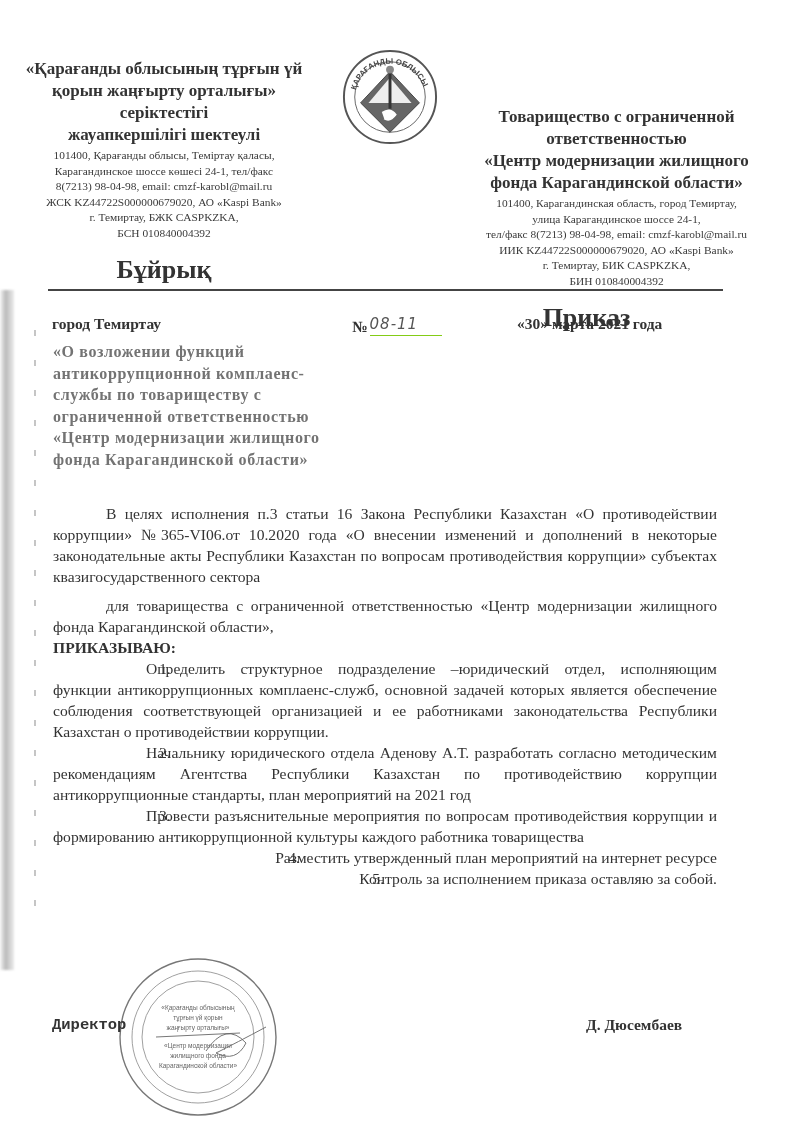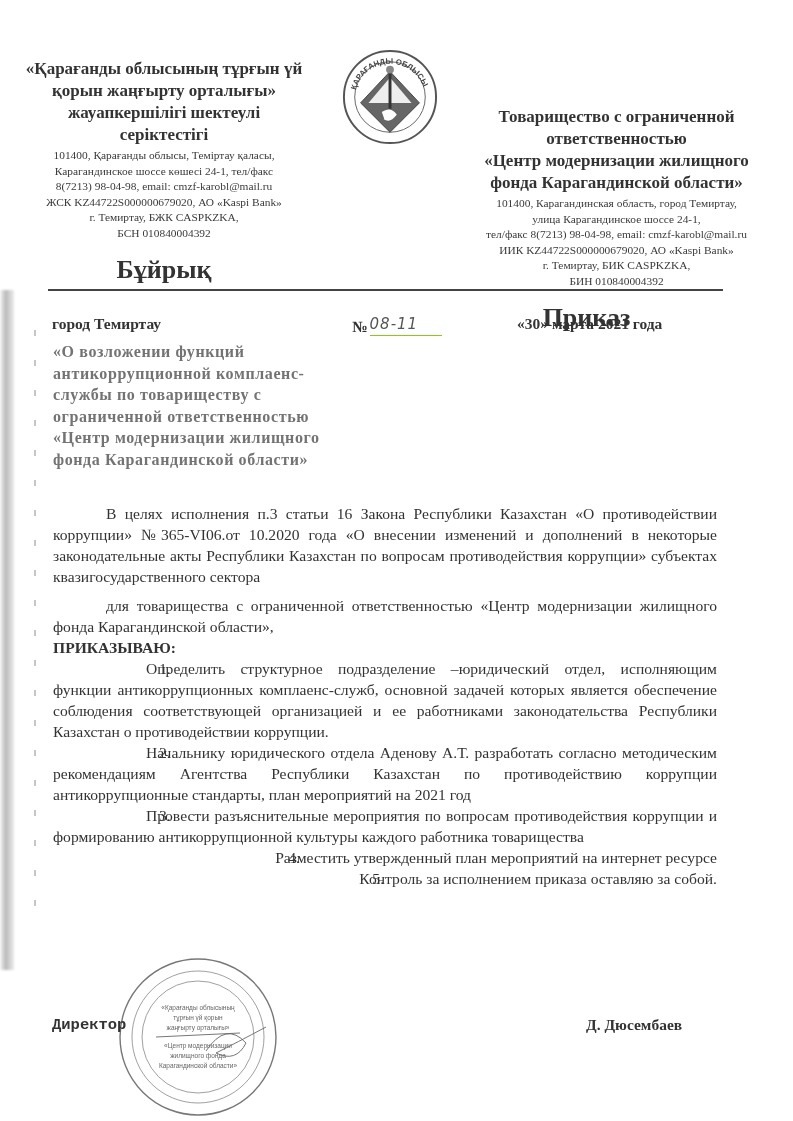--- a/index.html
+++ b/index.html
@@ -50,22 +50,22 @@
 </head>
 <body>
 
 <div class="scan-edge"></div>
 <div class="scan-edge2"></div>
 
 <div class="hdr-left">
   <div class="org-name">
     <div>«Қарағанды облысының тұрғын үй</div>
     <div>қорын жаңғырту орталығы»</div>
+    <div>серіктестігі</div>
     <div>жауапкершілігі шектеулі</div>
-    <div>серіктестігі</div>
   </div>
   <div class="org-addr">
     <div>101400, Қарағанды облысы, Теміртау қаласы,</div>
     <div>Карагандинское шоссе көшесі 24-1, тел/факс</div>
     <div>8(7213) 98-04-98, email: cmzf-karobl@mail.ru</div>
     <div>ЖСК KZ44722S000000679020, АО «Kaspi Bank»</div>
     <div>г. Темиртау, БЖК CASPKZKA,</div>
     <div>БСН 010840004392</div>
   </div>
   <div class="order-word">Бұйрық</div>

